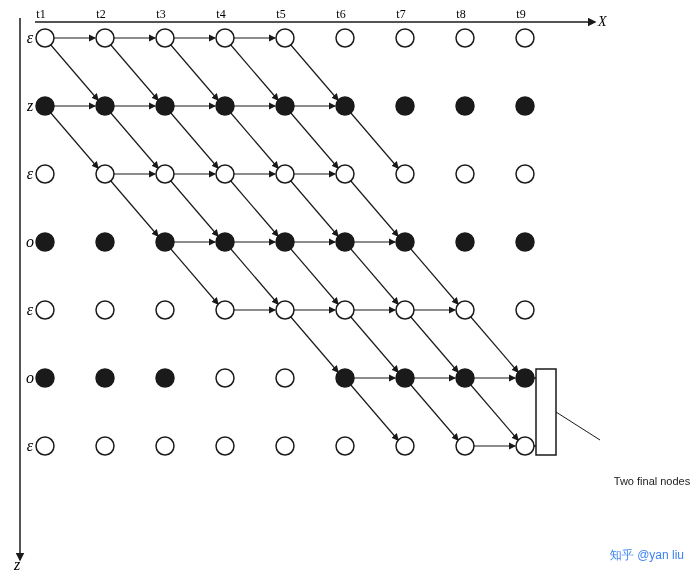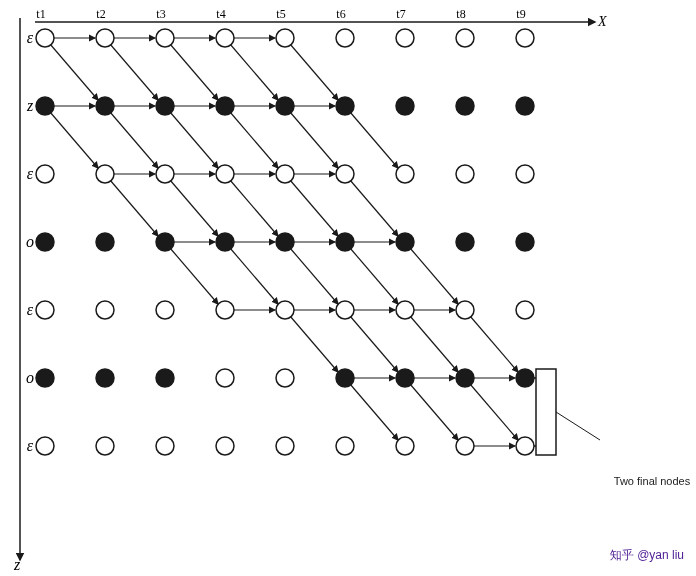--- a/index.html
+++ b/index.html
@@ -21,21 +21,21 @@
       position: absolute;
       top: 0; left: 0;
       width: 696px;
       height: 576px;
     }
     .watermark {
       position: absolute;
       bottom: 12px;
       right: 12px;
       font-size: 12px;
-      color: #4c1d95;
+      color: #3b82f6;
       font-family: sans-serif;
     }
     .final-label {
       position: absolute;
       right: 4px;
       font-size: 11px;
       color: #222;
       font-family: sans-serif;
       line-height: 1.3;
       text-align: center;

